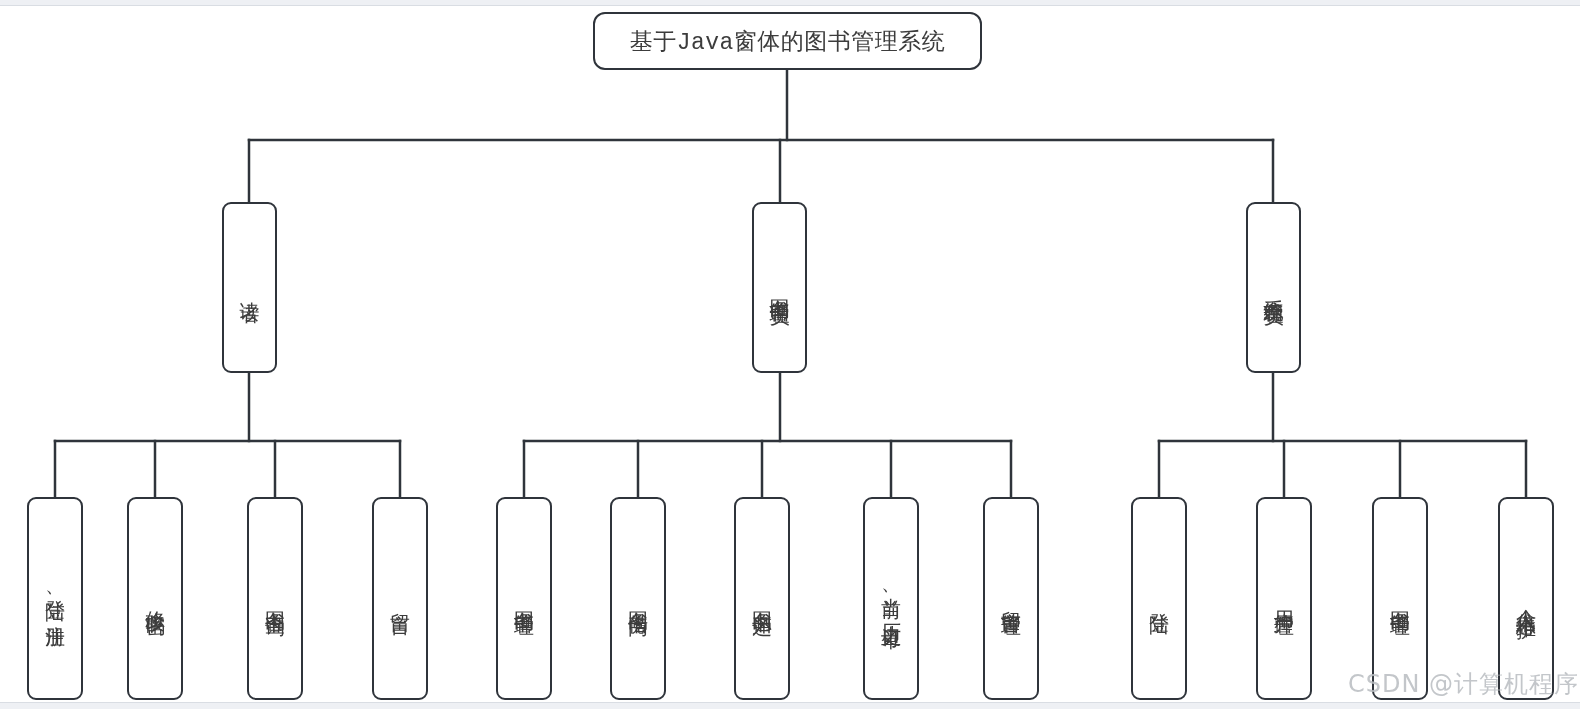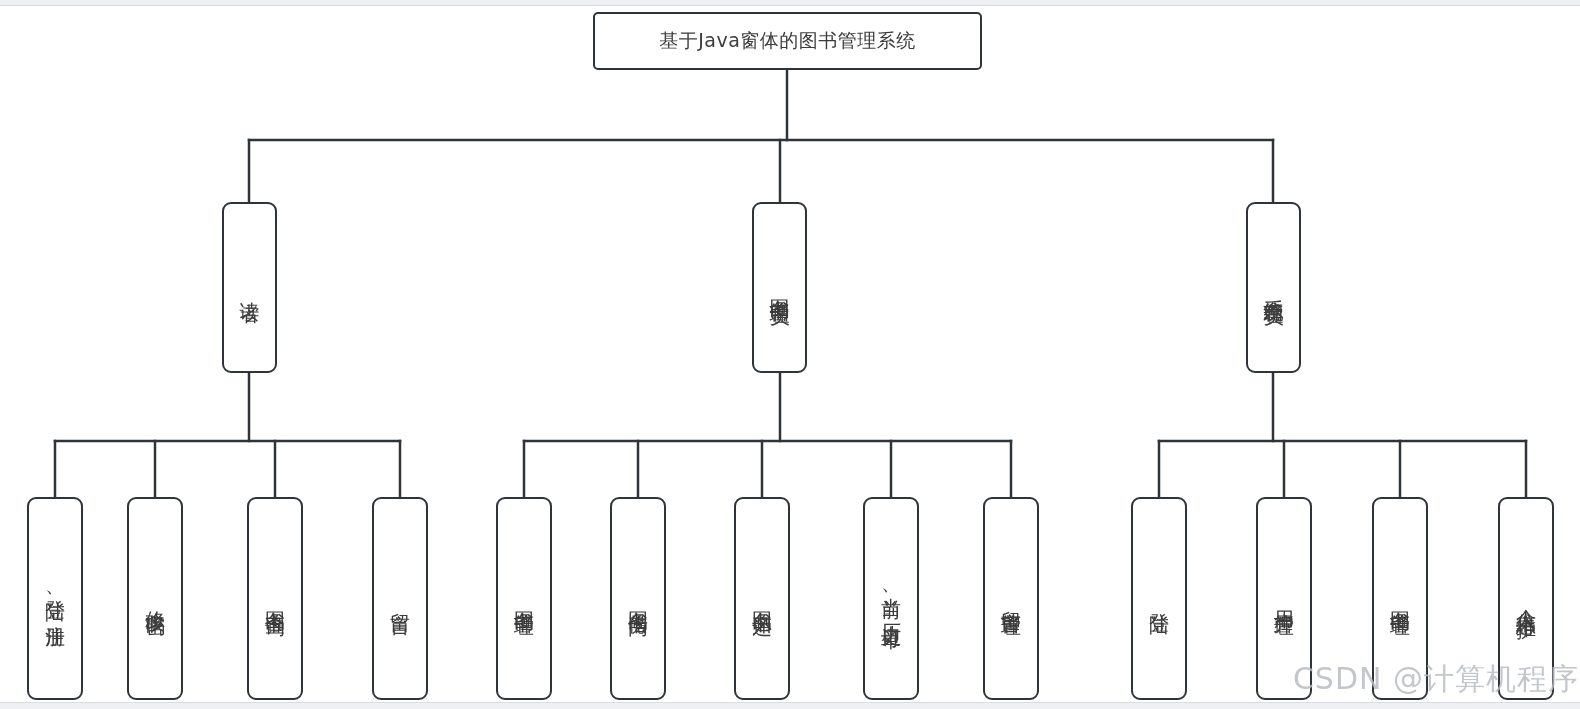--- a/index.html
+++ b/index.html
@@ -41,40 +41,41 @@
     position: absolute;
     box-sizing: border-box;
     background: var(--background);
     border: 2.5px solid var(--line);
     display: flex;
     align-items: center;
     justify-content: center;
     color: var(--text);
   }
   .hnode {
-    border-radius: 5px;
-    font-size: 19px;
+    border-radius: 12px;
+    font-size: 23px;
     letter-spacing: 0.5px;
+    font-family: Liberation Mono, monospace;
   }
   .vnode {
     border-radius: 9px;
     font-size: 20px;
   }
   .vtext {
     writing-mode: vertical-rl;
     text-orientation: upright;
     letter-spacing: 2px;
     line-height: 1.15;
     white-space: nowrap;
   }
   .watermark {
     position: absolute;
     right: 1px;
     bottom: 9px;
-    font-size: 30px;
+    font-size: 24px;
     letter-spacing: 1px;
     color: var(--watermark);
     opacity: 0.85;
     z-index: 10;
     pointer-events: none;
     white-space: nowrap;
   }
 </style>
 </head>
 <body>

